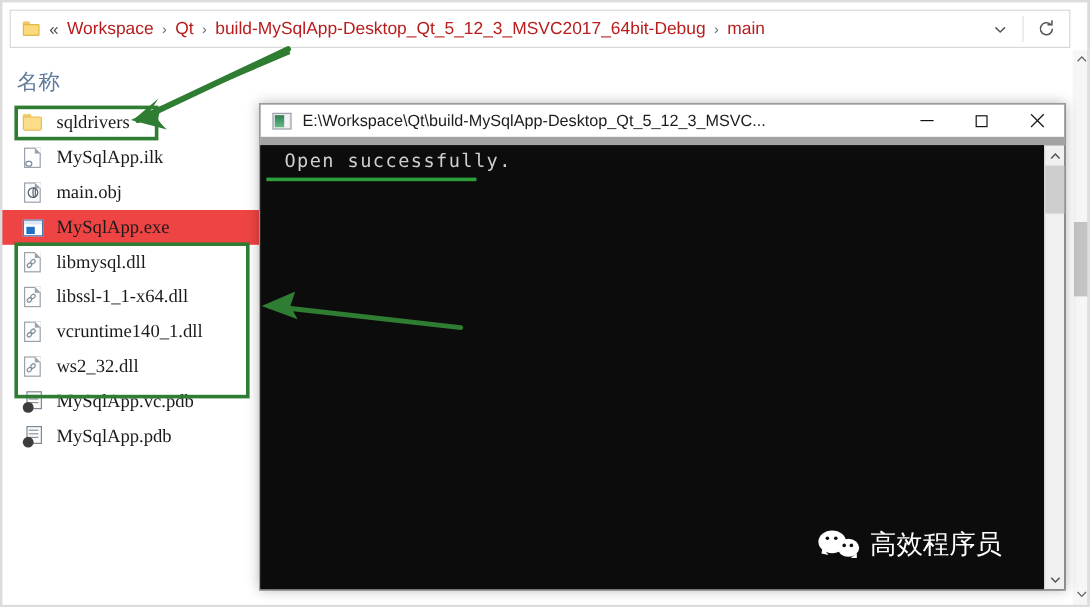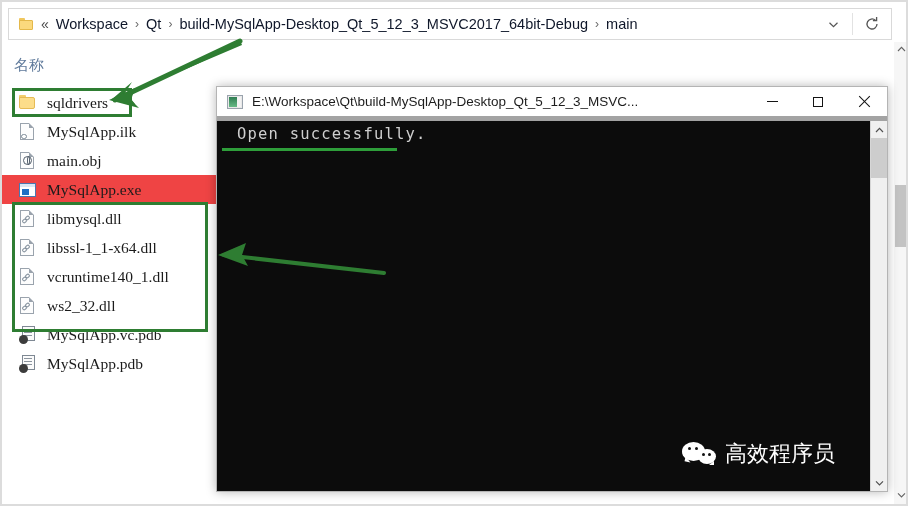--- a/index.html
+++ b/index.html
@@ -17,35 +17,35 @@
     background:#ffffff;border:1px solid #d9d9d9;box-sizing:border-box;
     display:flex;align-items:center;
   }
   .addr-folder{
     width:14px;height:12px;margin-left:10px;margin-right:8px;flex:none;position:relative;
   }
   .addr-folder .tab{position:absolute;left:0;top:0;width:6px;height:3px;background:#f0c75e;border-radius:1px 1px 0 0;}
   .addr-folder .body{position:absolute;left:0;top:2px;width:14px;height:10px;background:#fbd97d;border:1px solid #e4b84a;box-sizing:border-box;border-radius:0 1px 1px 1px;}
   .addr-chev{color:#4a4a4a;font-size:14px;margin-right:6px;flex:none;}
   .crumb{
-    font-size:14.5px;color:#0f172a;white-space:nowrap;
+    font-size:14.5px;color:#b91c1c;white-space:nowrap;
     padding:2px 1px;
   }
   .crumb-sep{color:#6a6a6a;font-size:12px;margin:0 6px;flex:none;}
   .addr-spacer{flex:1;}
   .addr-btn{
     width:38px;height:30px;display:flex;align-items:center;justify-content:center;
     flex:none;color:#4b4b4b;
   }
   .addr-div{width:1px;height:22px;background:#e2e2e2;flex:none;}
 
   
   .listhead{
     position:absolute;left:14px;top:56px;
-    font-size:15px;color:#5f7a9b;
+    font-size:18px;color:#5f7a9b;
   }
   .filelist{position:absolute;left:0;top:88px;width:240px;font-family:Liberation Serif, serif;}
   .frow{
     height:29px;display:flex;align-items:center;padding-left:18px;box-sizing:border-box;
     position:relative;
   }
   .frow.sel{background:#ef4444;width:240px;}
   .fname{font-size:15.5px;color:#1b1b1b;margin-left:10px;white-space:nowrap;}
   .ico{width:19px;height:19px;flex:none;position:relative;}
 
@@ -85,21 +85,21 @@
   .garrow{position:absolute;pointer-events:none;}
 
   
   .console{
     position:absolute;left:216px;top:86px;width:672px;height:406px;
     background:#0c0c0c;border:1px solid #b4b4b4;box-sizing:border-box;
     box-shadow:0 0 10px rgba(0,0,0,0.28);
   }
   .ctitle{
     height:34px;background:#ffffff;display:flex;align-items:center;
-    border-bottom:5px solid #a3a3a3;box-sizing:border-box;
+    border-bottom:7px solid #a3a3a3;box-sizing:border-box;
   }
   .cicon{width:16px;height:14px;margin-left:10px;margin-right:9px;flex:none;position:relative;
          background:#e9e9e9;border:1px solid #9aa3ad;box-sizing:border-box;}
   .cicon .g{position:absolute;left:1px;top:1px;width:8px;height:10px;background:linear-gradient(#2f7d52,#66ba86);}
   .cicon .w{position:absolute;right:1px;top:1px;width:4px;height:10px;background:#f3f3f3;}
   .ctitletxt{font-size:13.5px;color:#1d1d1d;white-space:nowrap;overflow:hidden;}
   .cspacer{flex:1;}
   .cbtn{width:46px;height:33px;display:flex;align-items:center;justify-content:center;flex:none;color:#141414;}
   .cbtn .min{width:11px;height:1px;background:#141414;}
   .cbtn .max{width:10px;height:10px;border:1px solid #141414;box-sizing:border-box;}

